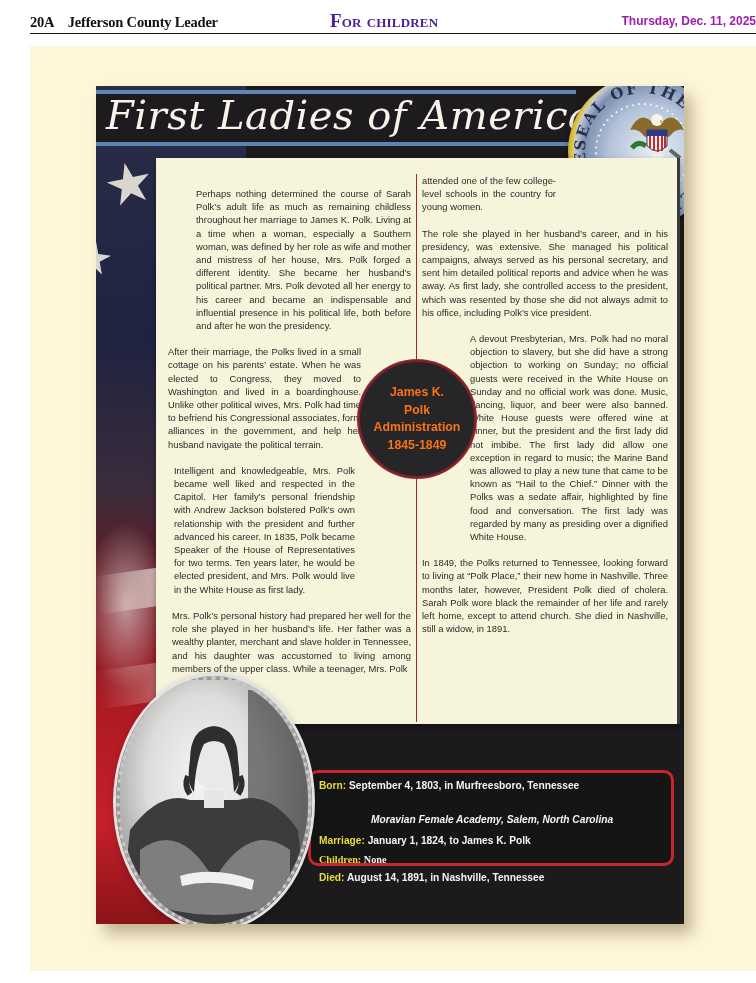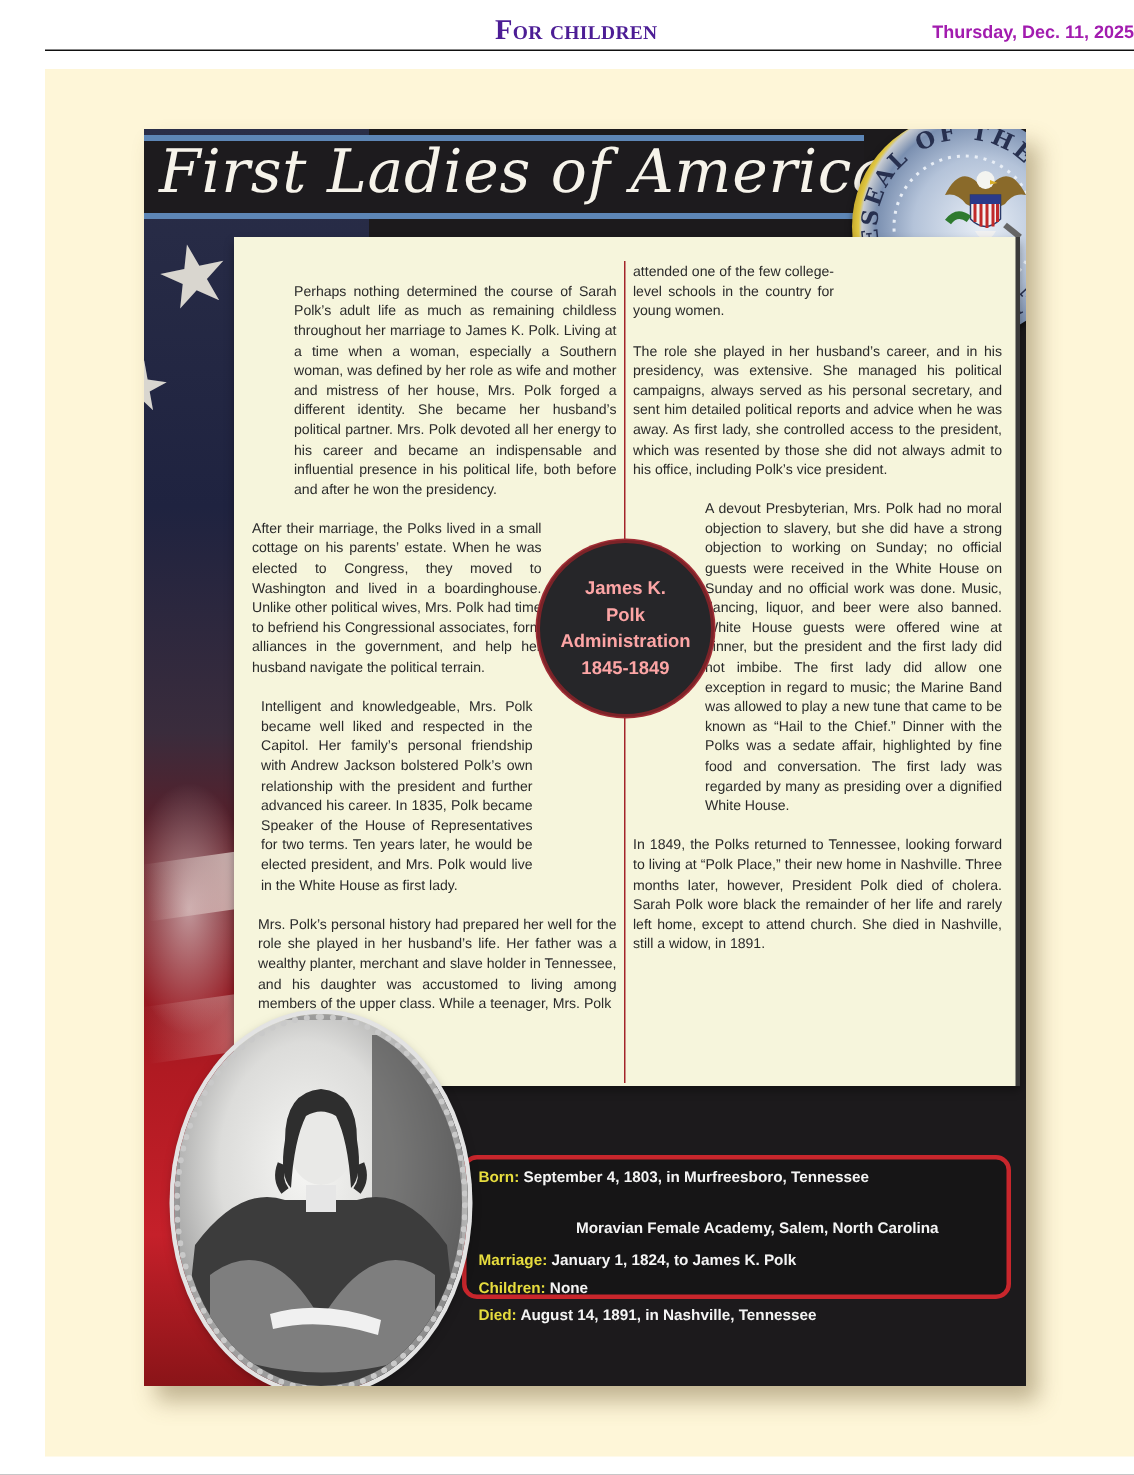--- a/index.html
+++ b/index.html
@@ -44,39 +44,43 @@
   .col-divider { position: absolute; left: 320px; top: 88px; width: 1px; height: 548px; background: #a3242a; }
 
   .col { position: absolute; font-size: 9.4px; line-height: 13.2px; color: #2a2a2a; }
   .col p { margin-bottom: 13px; }
   .col-left { left: 72px; top: 88px; width: 243px; margin-top: 13px; }
   .col-right { left: 326px; top: 88px; width: 246px; }
   .just { text-align: justify; text-align-last: left; }
 
   
   .admin-badge { position: absolute; left: 262px; top: 274px; width: 118px; height: 118px; border-radius: 50%; background: #262629; border: 2px solid #7b2328; box-shadow: 0 0 0 1px #a02c34; display: flex; align-items: center; justify-content: center; text-align: center; }
-  .admin-badge .txt { color: #fca5a5; font-weight: bold; font-size: 12.3px; line-height: 17.5px; }
+  .admin-badge .txt { color: #f97316; font-weight: bold; font-size: 12.3px; line-height: 17.5px; }
 
   
   .name-title { position: absolute; left: 268px; top: 644px; font-family: "DejaVu Serif", serif; font-style: italic; font-size: 26px; color: #ebe14a; white-space: nowrap; }
   .info-box { position: absolute; left: 212px; top: 684px; width: 366px; height: 96px; border: 3px solid #c8262c; border-radius: 10px; background: #161516; }
   .info-row { position: absolute; left: 8px; font-size: 10.2px; font-weight: bold; color: #f4f4f4; white-space: nowrap; }
   .info-row .lbl { color: #e6dc3e; }
-  .info-row.edu2 { left: 73px; }
+  .info-row.edu2 { left: 60px; font-style: italic; }
 
   
   .portrait { position: absolute; left: 20px; top: 590px; width: 196px; height: 252px; border-radius: 50%;
     background: radial-gradient(ellipse at 45% 40%, #f6f6f4 0%, #dcdcda 40%, #9b9b9b 70%, #5d5d5d 100%);
     border: 4px dotted #c9c9c9; box-shadow: 0 0 0 3px #e3e3e3, 0 2px 8px rgba(0,0,0,0.5); overflow: hidden; }
   .portrait svg { position: absolute; left: 0; top: 0; }
 </style>
 </head>
 <body>
 
 <div class="np-header">
+  <div class="left">
+    <span class="page">20A</span>
+    <span>Jefferson County Leader</span>
+  </div>
   <div class="center">For children</div>
   <div class="right">Thursday, Dec. 11, 2025</div>
 </div>
 
 <div class="backdrop"></div>
 
 <div class="poster">
 
   <div class="flag">
     <span class="star" style="left:8px; top:70px; transform:rotate(-12deg);">★</span>
@@ -145,21 +149,21 @@
       <span class="lbl">Born:</span>
       <span>September 4, 1803, in Murfreesboro, Tennessee</span>
     </div>
     <div class="info-row edu2" style="top:41px;">
       <span>Moravian Female Academy, Salem, North Carolina</span>
     </div>
     <div class="info-row" style="top:62px;">
       <span class="lbl">Marriage:</span>
       <span>January 1, 1824, to James K. Polk</span>
     </div>
-    <div class="info-row" style="top:81px;">
+    <div class="info-row" style="top:81px;font-family:Liberation Serif, serif;">
       <span class="lbl">Children:</span>
       <span>None</span>
     </div>
     <div class="info-row" style="top:99px;">
       <span class="lbl">Died:</span>
       <span>August 14, 1891, in Nashville, Tennessee</span>
     </div>
   </div>
 
   <div class="portrait">

